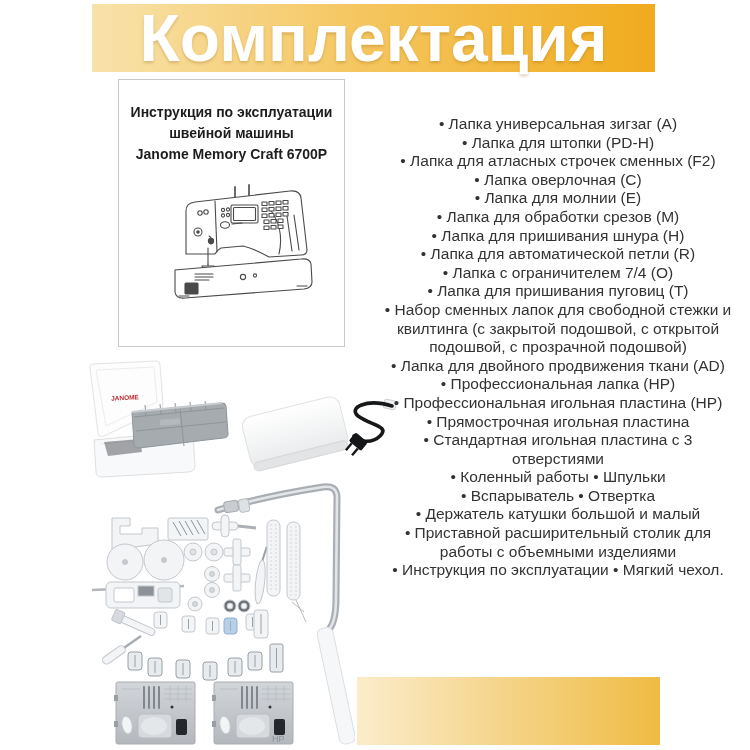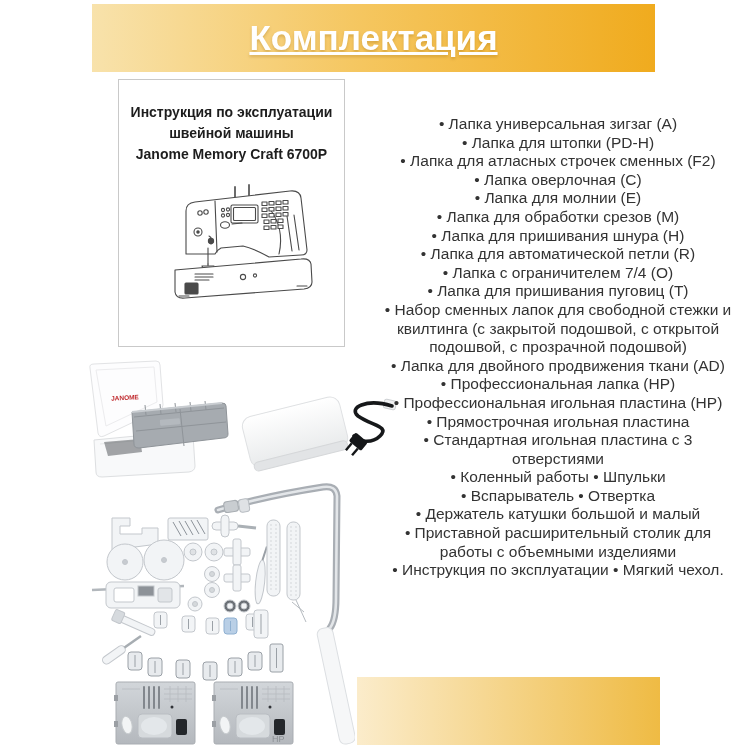--- a/index.html
+++ b/index.html
@@ -3,23 +3,23 @@
 <meta charset="utf-8">
 <style>
   html,body{margin:0;padding:0;background:#fff;}
   .page{position:relative;width:750px;height:750px;background:#ffffff;overflow:hidden;
         font-family:"Liberation Sans",sans-serif;}
 
   
   .banner{position:absolute;left:92px;top:4px;width:563px;height:68px;
           background:linear-gradient(90deg,var(--banner_start) 0%,var(--banner_mid) 48%,var(--banner_end) 100%);
           display:flex;align-items:center;justify-content:center;}
-  .banner h1{margin:18px;font-size:35px;font-weight:bold;color:var(--title_white);
+  .banner h1{margin:18px;font-size:66px;font-weight:bold;color:var(--title_white);
              letter-spacing:0;line-height:68px;
-             text-shadow:0 2px 3px rgba(140,90,0,.28);text-decoration:underline;}
+             text-shadow:0 2px 3px rgba(140,90,0,.28);}
 
   
   .manual{position:absolute;left:118px;top:79px;width:227px;height:268px;
           background:#fff;border:1px solid #c9c9c9;box-sizing:border-box;}
   .manual-title{margin-top:22px;text-align:center;font-size:14px;font-weight:bold;
                 color:var(--manual_text);line-height:1.5;white-space:pre-line;}
   .machine-svg{position:absolute;left:46px;top:104px;}
 
   
   .photo{position:absolute;}

